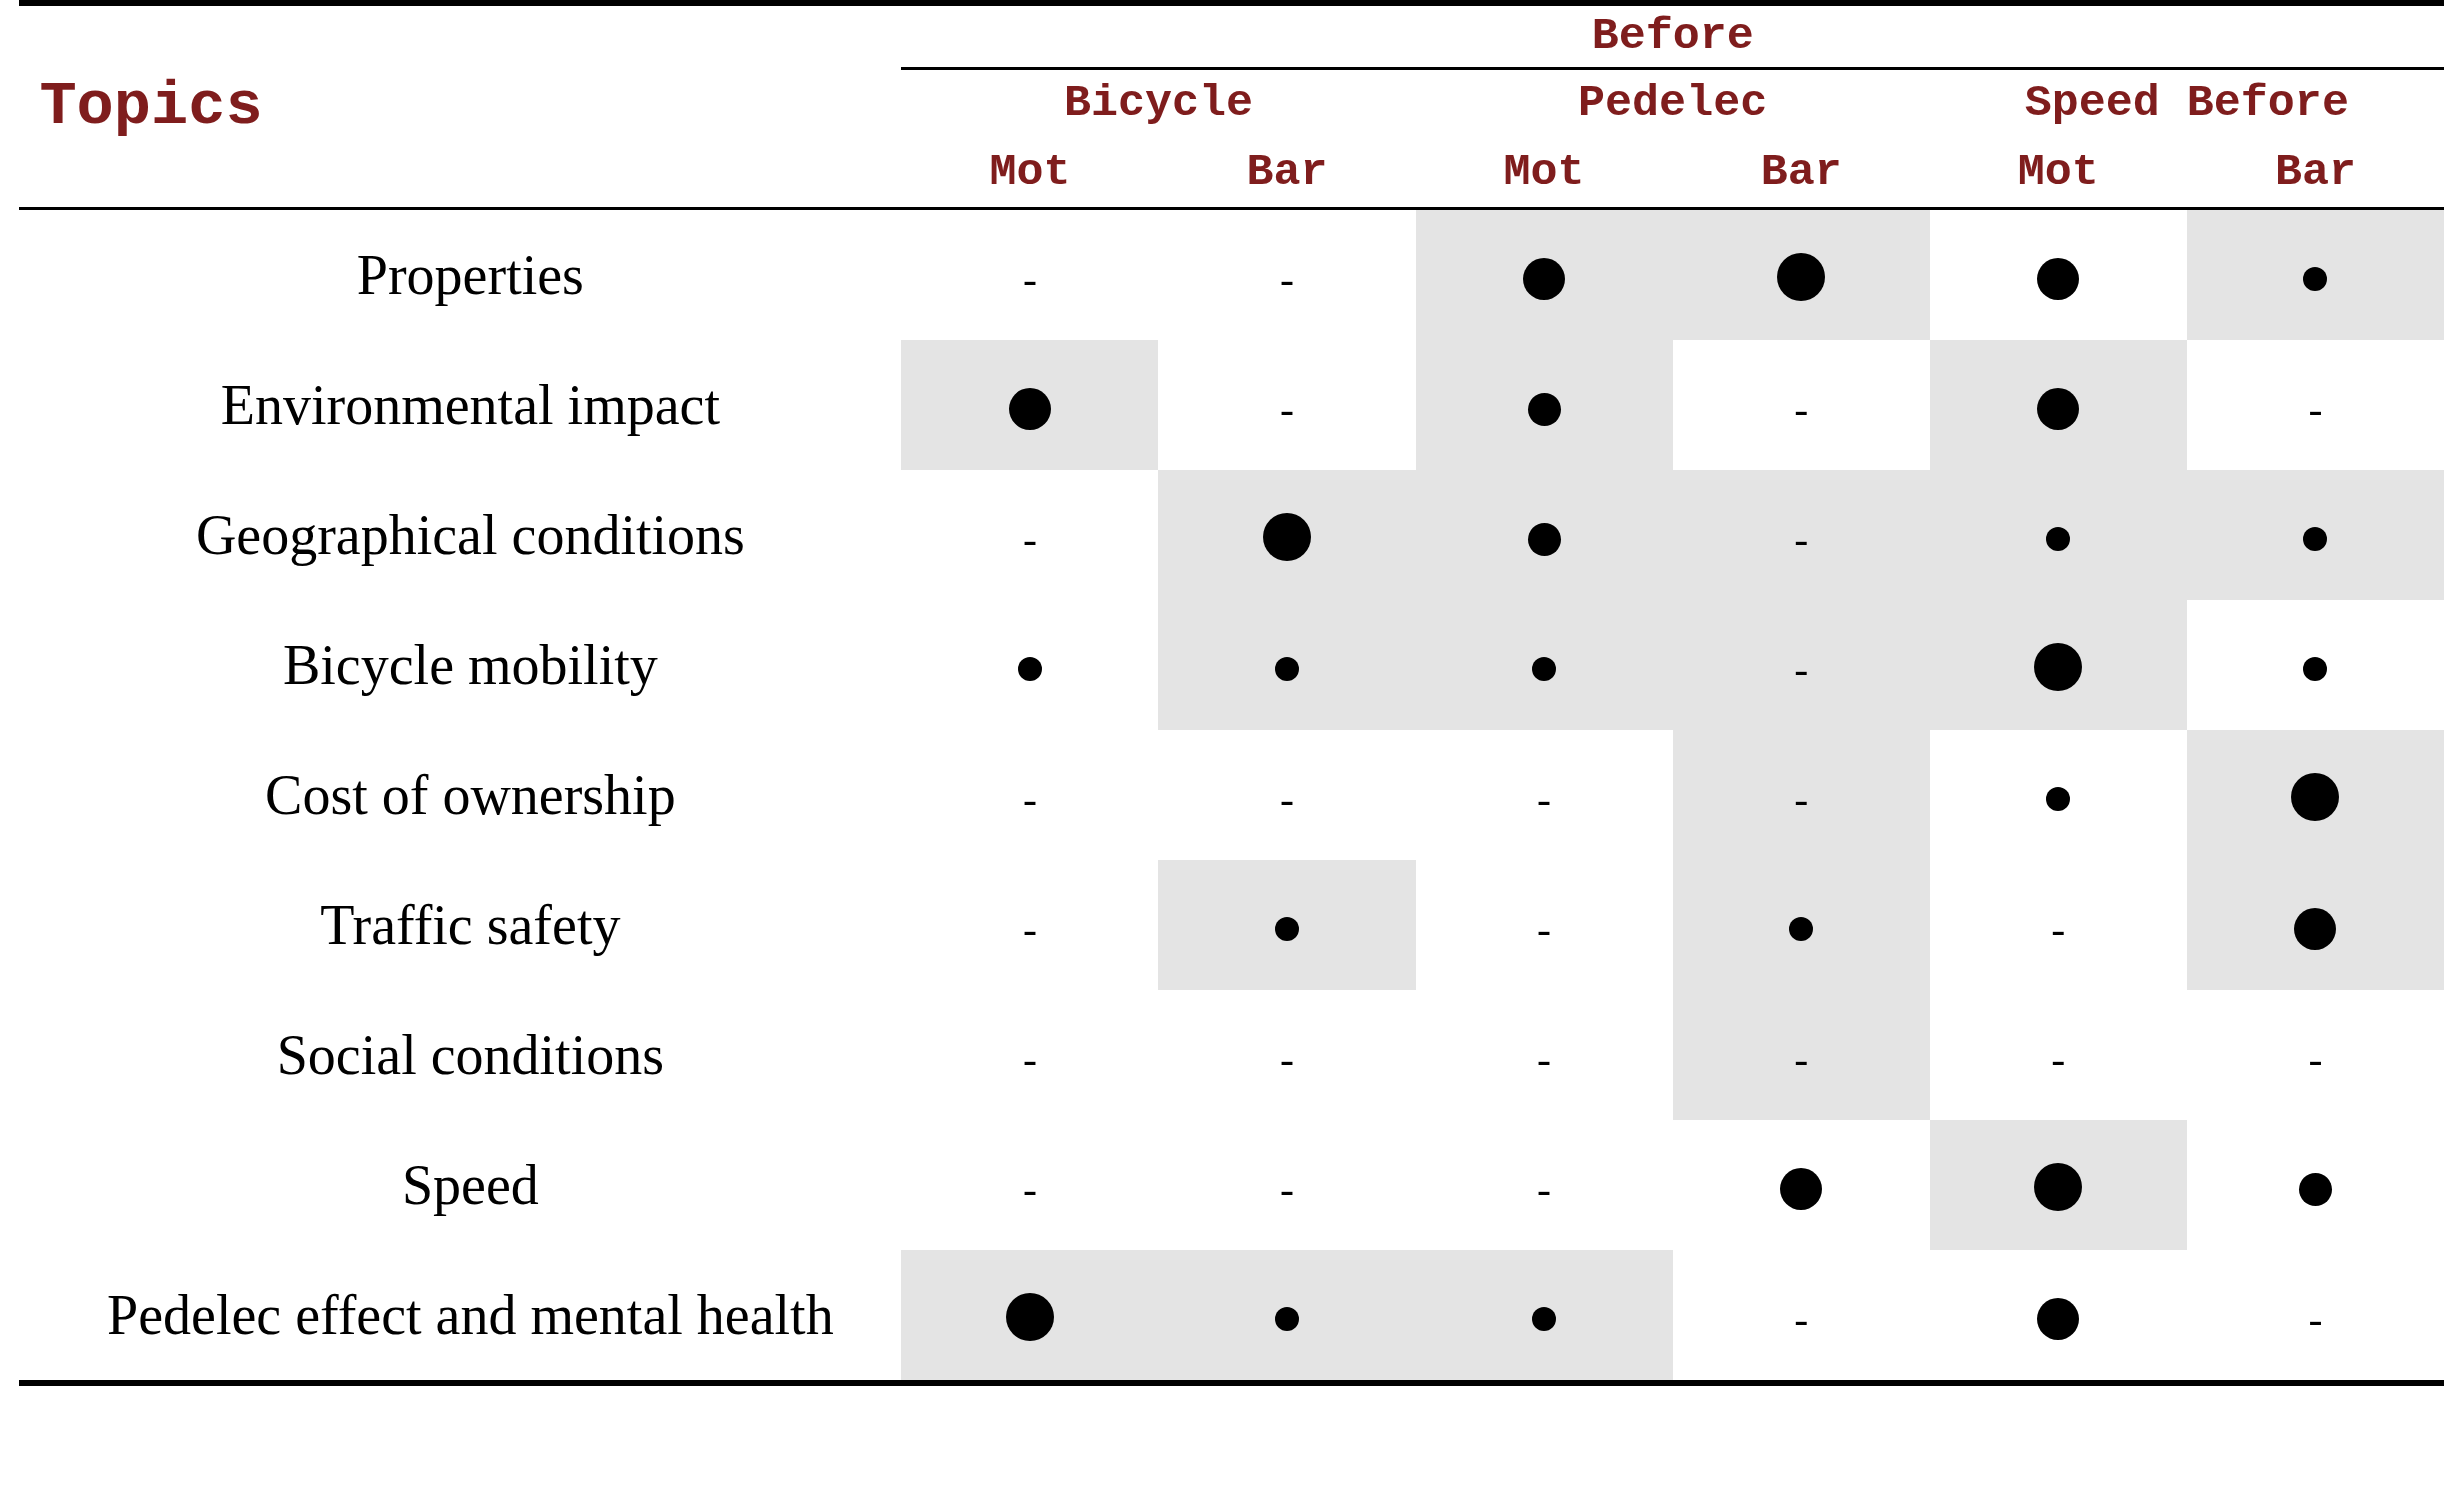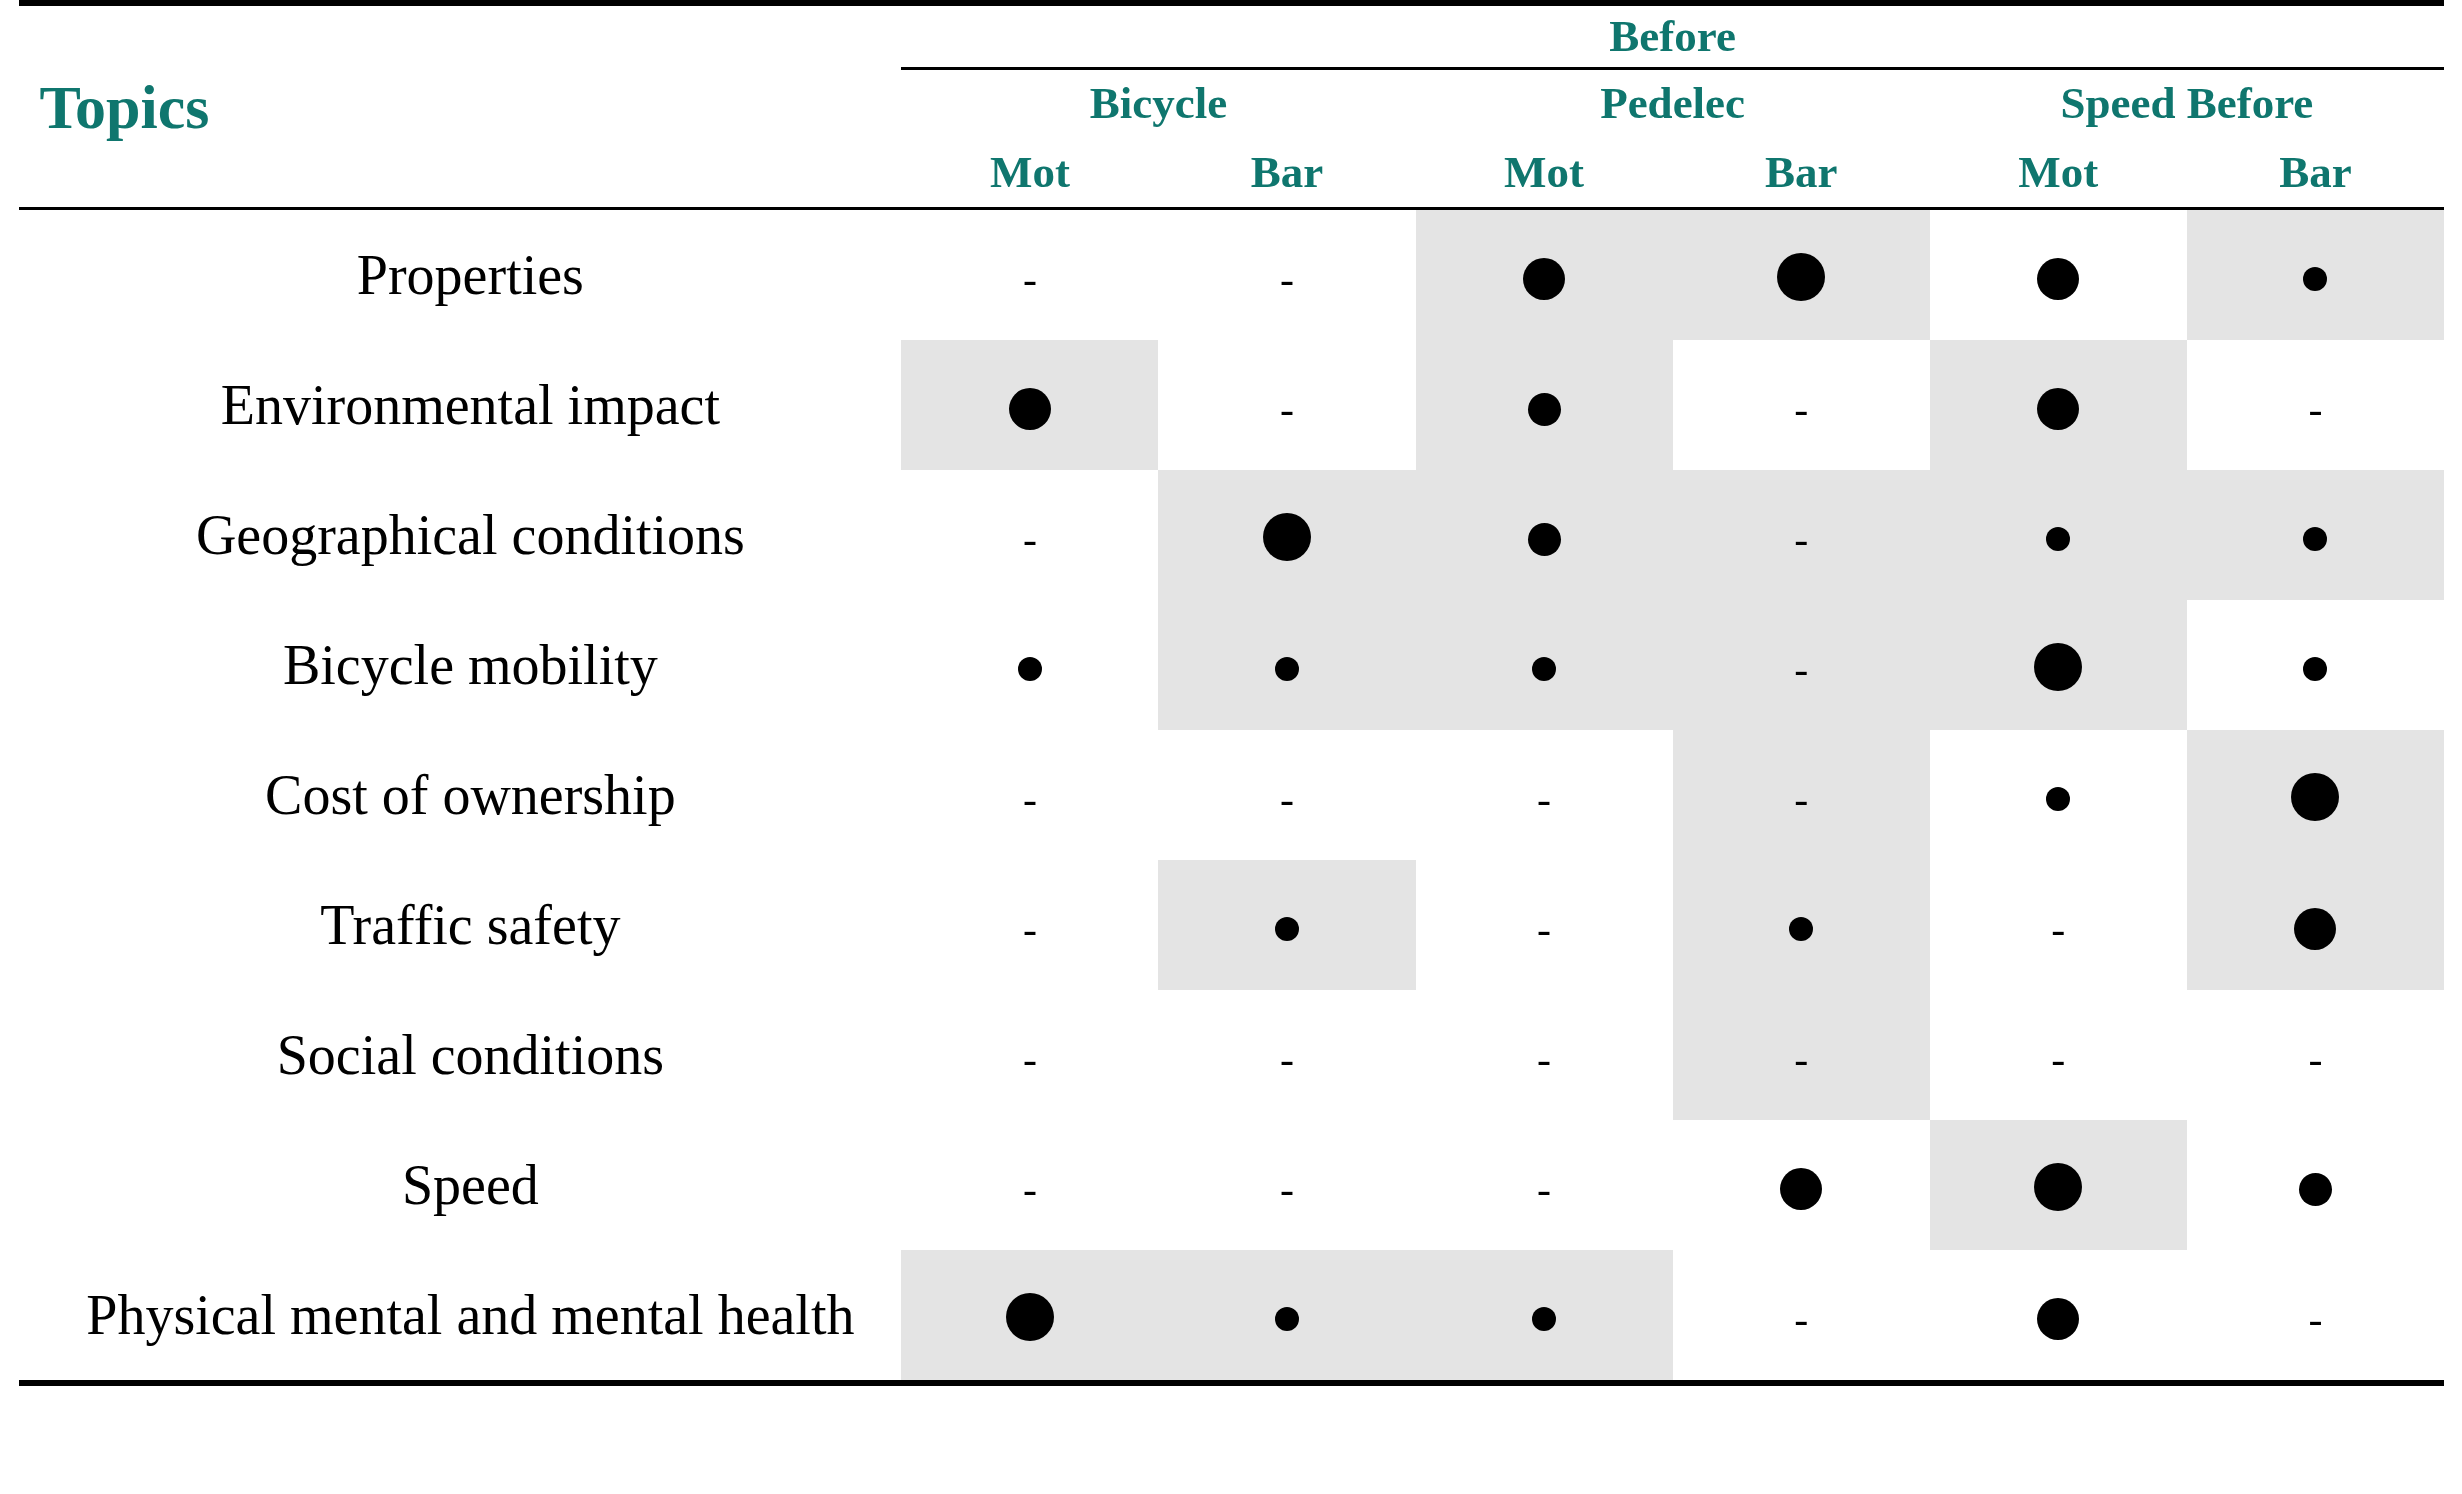--- a/index.html
+++ b/index.html
@@ -21,25 +21,26 @@
   
   .rule-top    { border-top:6.6px solid #000; }
   .rule-bottom { border-bottom:6.6px solid #000; }
   .rule-thin   { border-bottom:3.6px solid #000; }
   .rule-group  { border-bottom:3.6px solid #000; }
 
   
   th{
     font-weight:bold;
     font-size:45px;
-    color:#0f766e;
+    color:#7f1d1d;
     padding:0;
     line-height:1.0;
     text-align:center;
     vertical-align:middle;
+    font-family:Liberation Mono, monospace;
   }
   th.topics-head{
     text-align:left;
     font-size:62px;
     padding-left:20.4px;
     vertical-align:middle;
   }
   .h-before{ height:61px; }
   .h-group { height:67px; }
   .h-sub   { height:70px; }
@@ -185,21 +186,21 @@
         <tr>
           <td class="topic-label">Speed</td>
           <td><span class="dash">-</span></td>
           <td><span class="dash">-</span></td>
           <td><span class="dash">-</span></td>
           <td><span class="dot s3"></span></td>
           <td class="shaded"><span class="dot s4"></span></td>
           <td><span class="dot s2"></span></td>
         </tr>
         <tr class="rule-bottom">
-          <td class="topic-label">Physical mental and mental health</td>
+          <td class="topic-label">Pedelec effect and mental health</td>
           <td class="shaded"><span class="dot s4"></span></td>
           <td class="shaded"><span class="dot s1"></span></td>
           <td class="shaded"><span class="dot s1"></span></td>
           <td><span class="dash">-</span></td>
           <td><span class="dot s3"></span></td>
           <td><span class="dash">-</span></td>
         </tr>
       </tbody>
   </table>
 </div>

